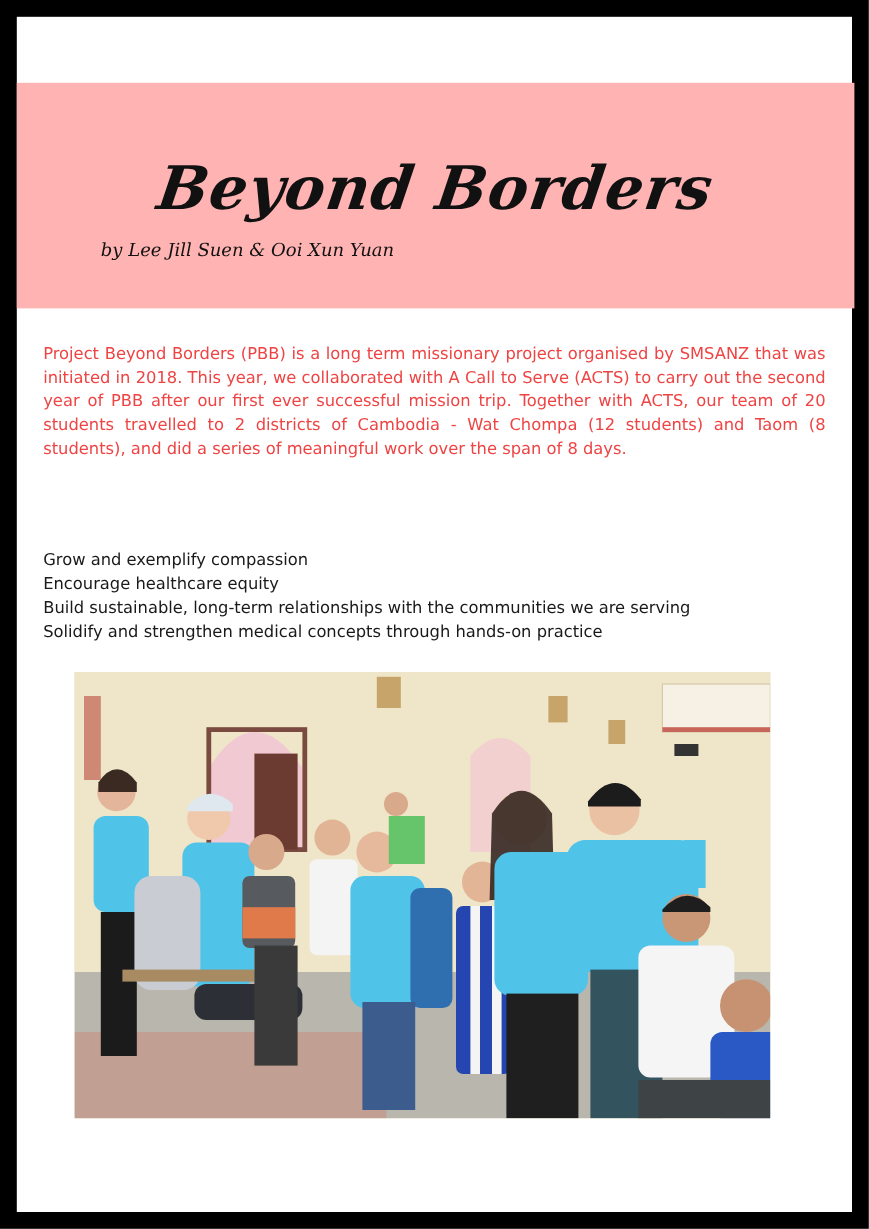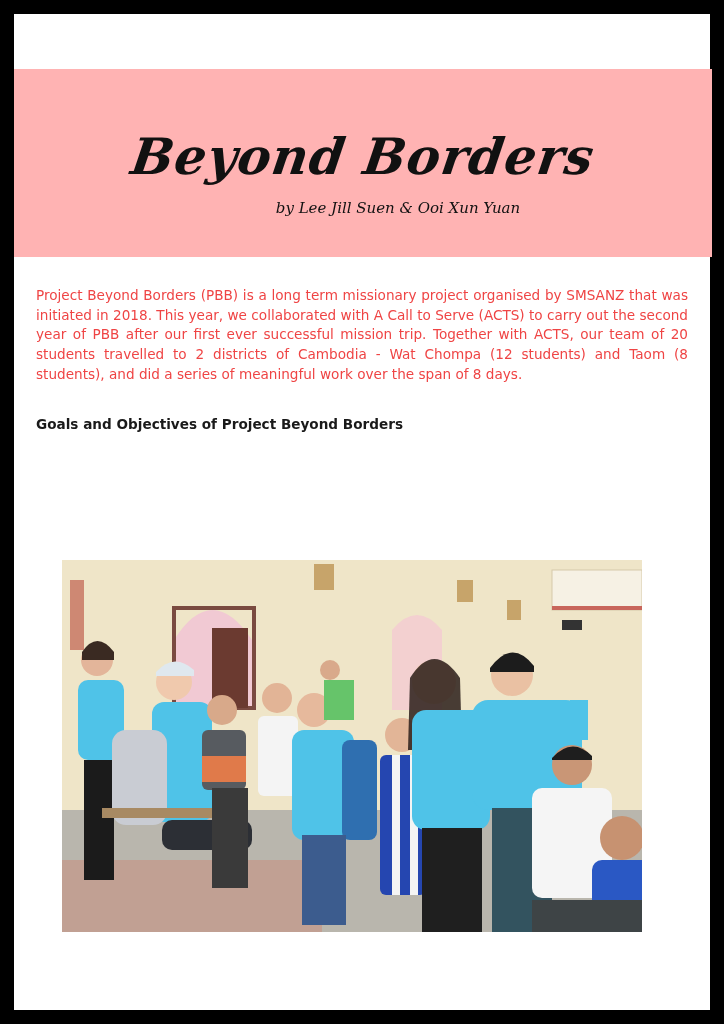--- a/index.html
+++ b/index.html
@@ -16,21 +16,21 @@
     position: absolute; left: 0; top: 55px; width: 698px; height: 188px;
     background: #ffb3b3;
   }
   .title {
     position: absolute; left: 0; right: 0; top: 58px; text-align: center;
     font-family: "DejaVu Serif", serif; font-style: italic; font-weight: bold;
     font-size: 50px; color: #111; letter-spacing: 1px;
     transform: skewX(-8deg);
   }
   .byline {
-    position: absolute; left: 0; right: 0; top: 130px; text-align: center;
+    position: absolute; left: 0; right: 0; top: 130px; 
     font-family: "DejaVu Serif", serif; font-style: italic;
     font-size: 15px; color: #111; padding-left: 70px;
   }
   .intro {
     position: absolute; left: 22px; top: 272px; width: 652px;
     font-size: 13.6px; line-height: 19.7px; color: #ef4444;
     text-align: justify; margin: 0;
   }
   .goals-heading {
     position: absolute; left: 22px; top: 402px; margin: 0;
@@ -50,22 +50,27 @@
 <body>
 
 <div class="page">
   <div class="banner">
     <div class="title">Beyond Borders</div>
     <div class="byline">by Lee Jill Suen &amp; Ooi Xun Yuan</div>
   </div>
 
   <p class="intro">Project Beyond Borders (PBB) is a long term missionary project organised by SMSANZ that was initiated in 2018. This year, we collaborated with A Call to Serve (ACTS) to carry out the second year of PBB after our first ever successful mission trip. Together with ACTS, our team of 20 students travelled to 2 districts of Cambodia - Wat Chompa (12 students) and Taom (8 students), and did a series of meaningful work over the span of 8 days.</p>
 
-  <h2 class="goals-heading">Goals and Objectives of Project Beyond Borders</h2>
 
+  <ul class="goals-list">
+    <li>Grow and exemplify compassion</li>
+    <li>Encourage healthcare equity</li>
+    <li>Build sustainable, long-term relationships with the communities we are serving</li>
+    <li>Solidify and strengthen medical concepts through hands-on practice</li>
+  </ul>
 
   <div class="photo">
     <svg width="580" height="372" viewBox="0 0 580 372">
 
       <rect x="0" y="0" width="580" height="372" fill="#efe5c8"></rect>
 
       <rect x="0" y="250" width="580" height="122" fill="#b9b6ad"></rect>
       <rect x="0" y="300" width="260" height="72" fill="#c98a7a" opacity="0.5"></rect>
 
       <path d="M112 80 Q150 20 190 80 L190 150 L112 150 Z" fill="#f1c9d3"></path>

